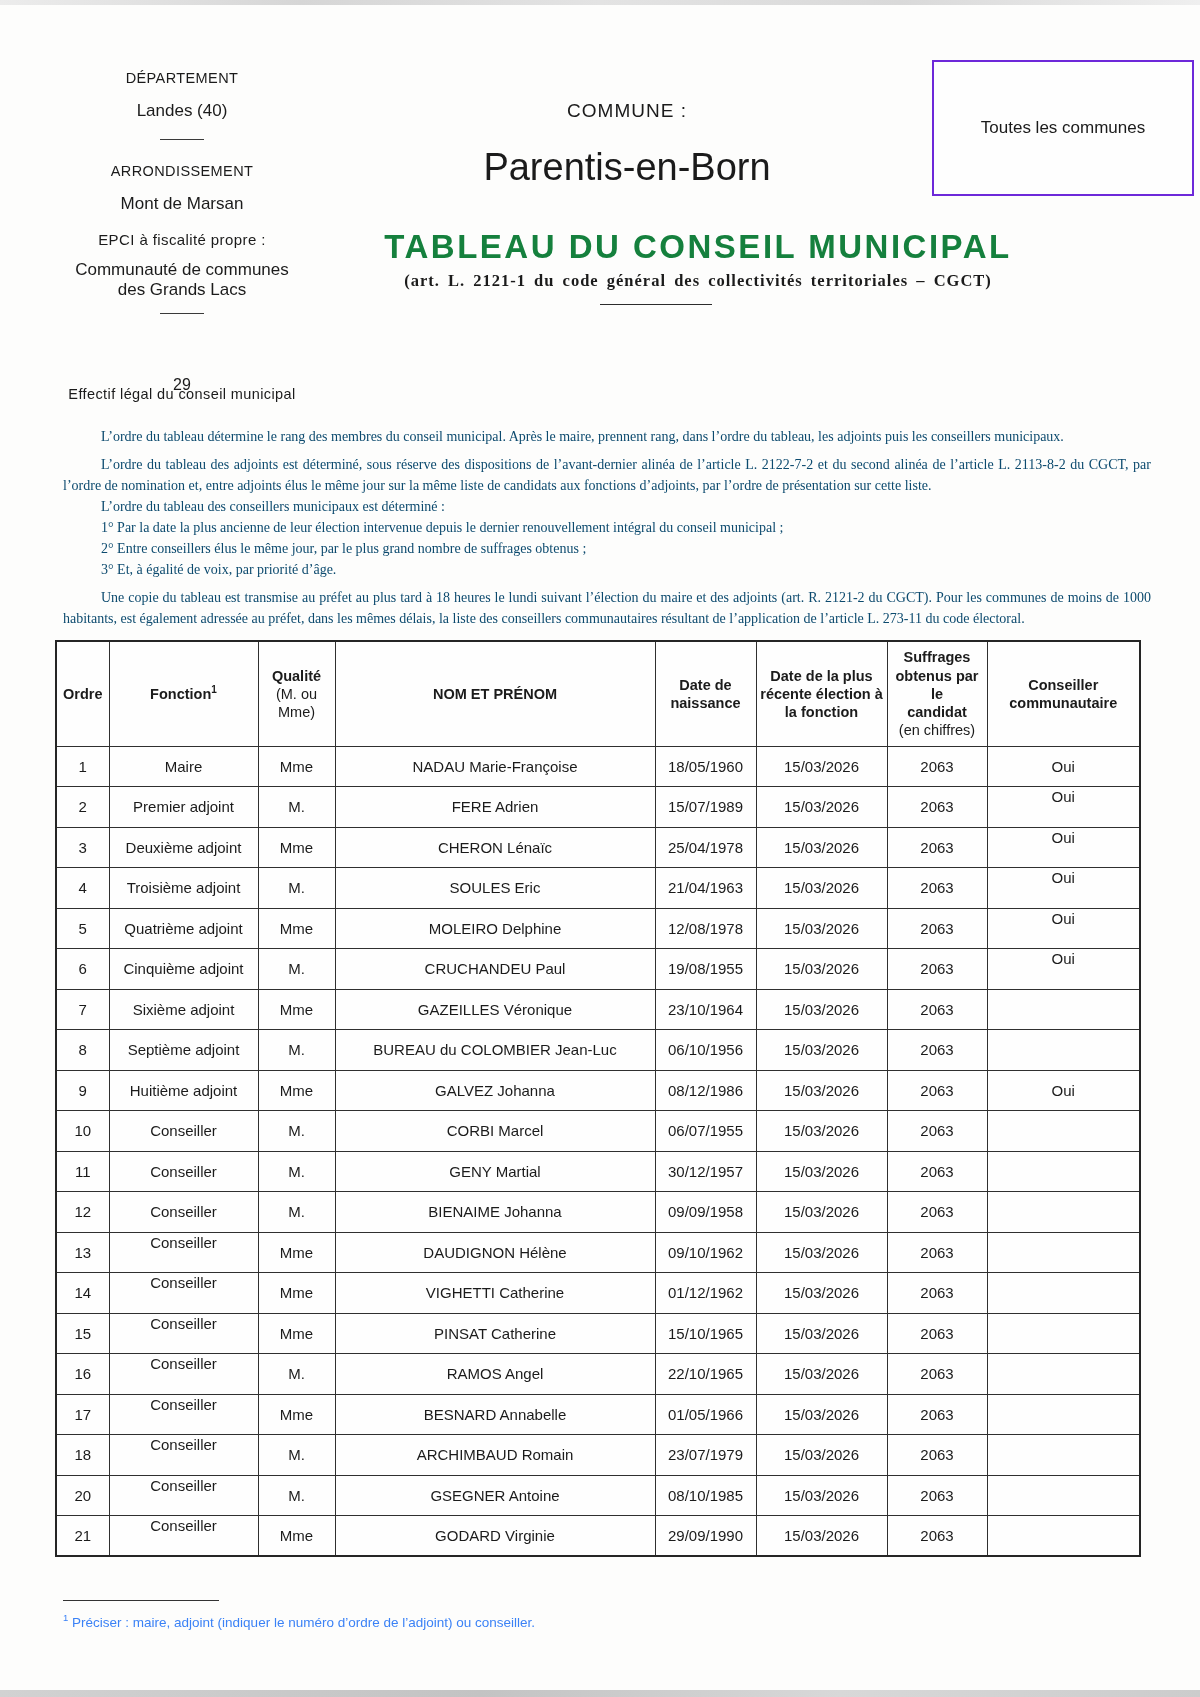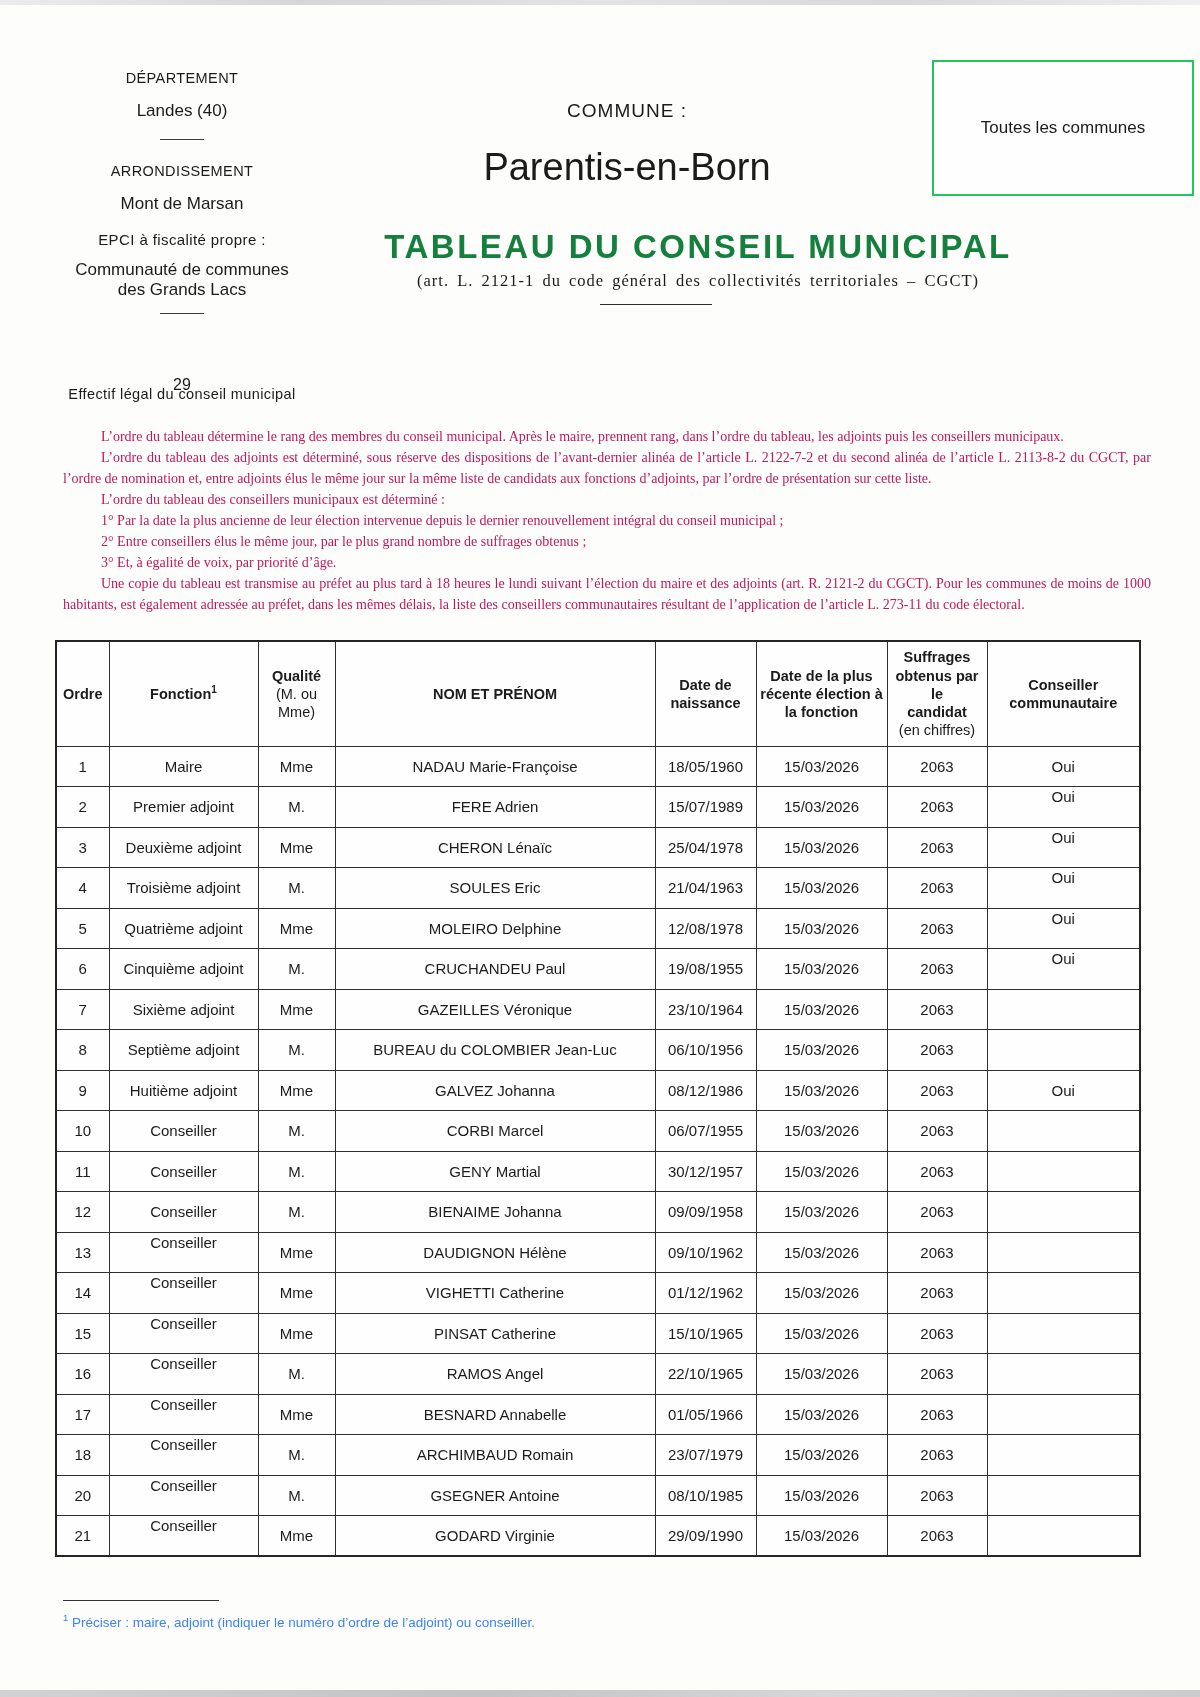--- a/index.html
+++ b/index.html
@@ -32,37 +32,37 @@
   .pos-eff-label{top:276px;left:0;width:240px;font-size:14.5px;margin-top:40px;}
   .pos-eff-value{top:306px;left:0;width:240px;font-size:16px;}
 
   
   .commune-label{left:380px;top:100px;width:494px;text-align:center;
     font-size:19px;letter-spacing:1px;}
   .commune-name{left:380px;top:146px;width:494px;text-align:center;font-size:38px;}
   .main-title{left:365px;top:228px;width:666px;text-align:center;
     font-size:33px;font-weight:700;letter-spacing:2.5px;color:#15803d;}
   .sub-title{left:365px;top:271px;width:666px;text-align:center;
-    font-family:"Liberation Serif", serif;font-weight:400;
+    font-family:"Liberation Serif", serif;font-weight:700;
     font-size:16.5px;letter-spacing:1px;word-spacing:3px;color:#20262
 3;}
   .title-rule{left:600px;top:304px;width:112px;height:0;border-top:1.8px solid #2c2c2c;}
 
   
   .corner-box{left:932px;top:60px;width:258px;height:132px;
-    border:2px solid #22c55e;background:#fefefe;
+    border:2px solid #6d28d9;background:#fefefe;
     display:flex;align-items:center;justify-content:center;
     font-size:17px;}
 
   
   .intro{left:63px;top:426px;width:1088px;
     font-family:"Liberation Serif", serif;font-size:14px;line-height:21px;
-    text-align:justify;color:#be185d;}
+    text-align:justify;color:#0c4a6e;}
   .intro .indent{text-indent:38px;}
-  .intro .gap{}
+  .intro .gap{margin-top:7px;}
 
   
   table.council{left:55px;top:640px;position:absolute;
     border-collapse:collapse;table-layout:fixed;width:1084px;
     background:#fefefe;}
   table.council th, table.council td{
     border:1px solid #2f2f2f;padding:0 3px;text-align:center;
     overflow:hidden;}
   table.council{border:2px solid #252525;}
   table.council thead tr{height:105px;}

